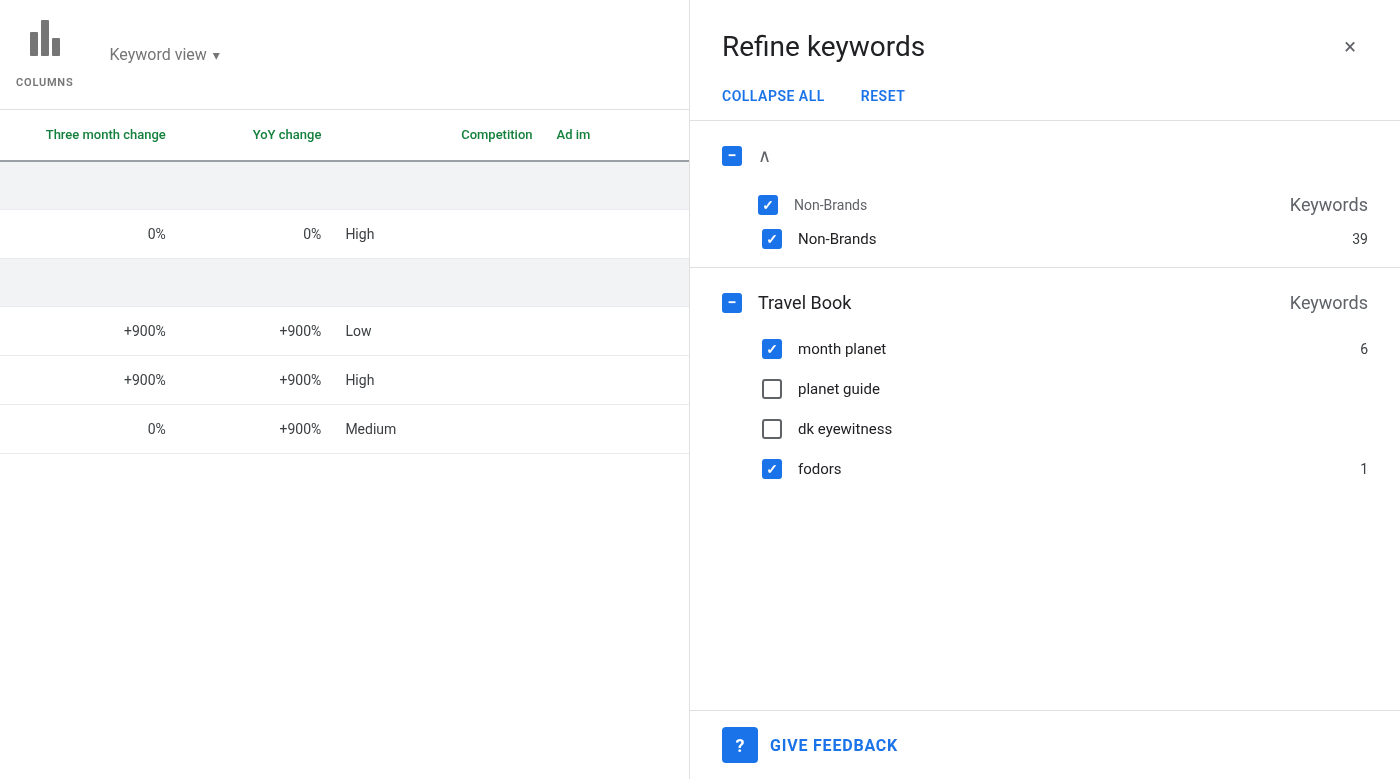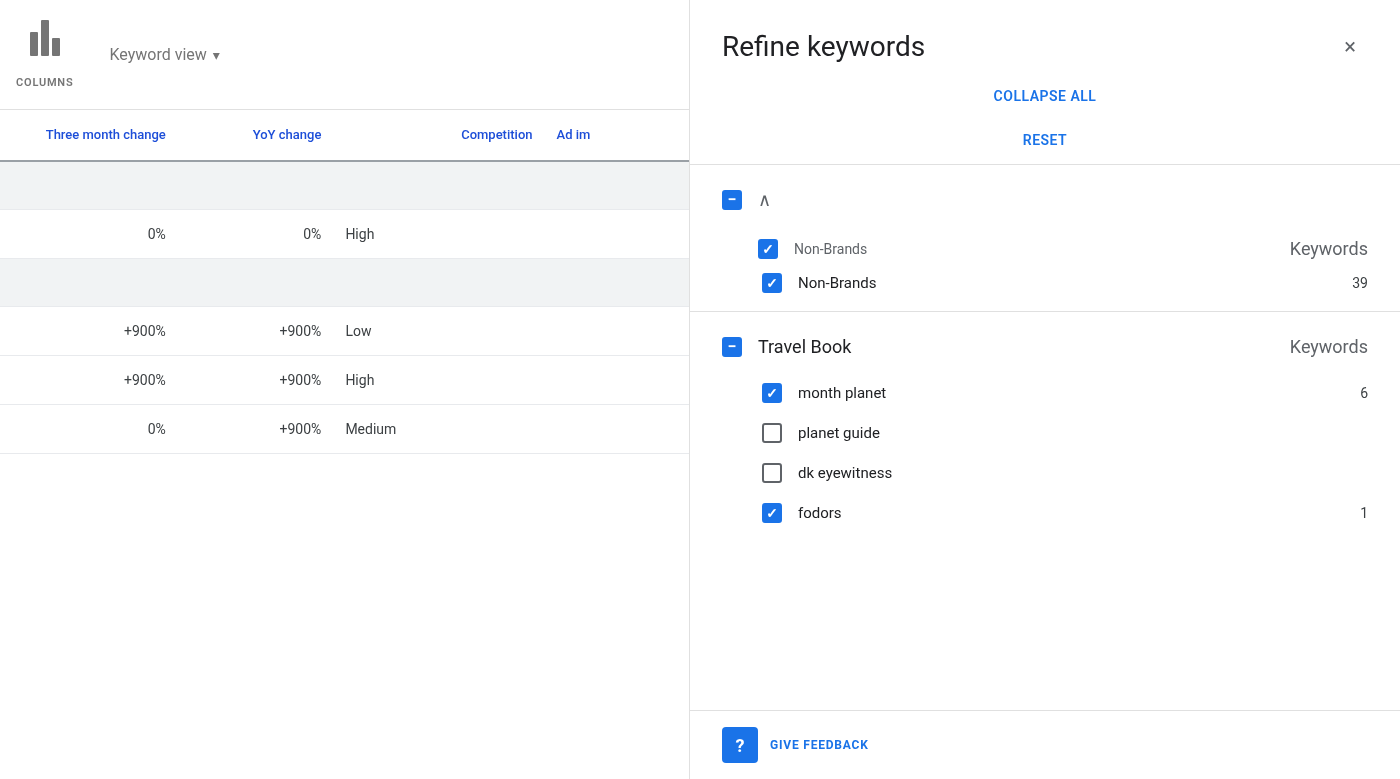--- a/index.html
+++ b/index.html
@@ -92,21 +92,21 @@
     }
 
     thead tr {
       background: #fff;
     }
 
     th {
       padding: 16px 12px;
       font-size: 13px;
       font-weight: 500;
-      color: #1d4ed8;
+      color: #15803d;
       text-align: right;
       border-bottom: 2px solid #9aa0a6;
       white-space: normal;
       line-height: 1.4;
     }
 
     th:last-child {
       text-align: left;
     }
 
@@ -172,23 +172,22 @@
       display: flex;
       align-items: center;
       justify-content: center;
       border-radius: 50%;
     }
 
     .action-bar {
       display: flex;
       align-items: center;
       padding: 8px 32px 16px 32px;
-      gap: 28px;
+      gap: 36px;
       border-bottom: 1px solid #e0e0e0;
-      flex-direction: column;
     }
 
     .action-link {
       font-size: 14px;
       font-weight: 600;
       color: #1a73e8;
       cursor: pointer;
       letter-spacing: 0.5px;
       text-transform: uppercase;
     }
@@ -333,21 +332,21 @@
       border-radius: 4px;
       display: flex;
       align-items: center;
       justify-content: center;
       color: white;
       font-size: 18px;
       font-weight: bold;
     }
 
     .feedback-text {
-      font-size: 12px;
+      font-size: 16px;
       font-weight: 700;
       color: #1a73e8;
       letter-spacing: 0.8px;
       text-transform: uppercase;
     }
 
     .refine-content::-webkit-scrollbar {
       width: 8px;
     }
     .refine-content::-webkit-scrollbar-track {

